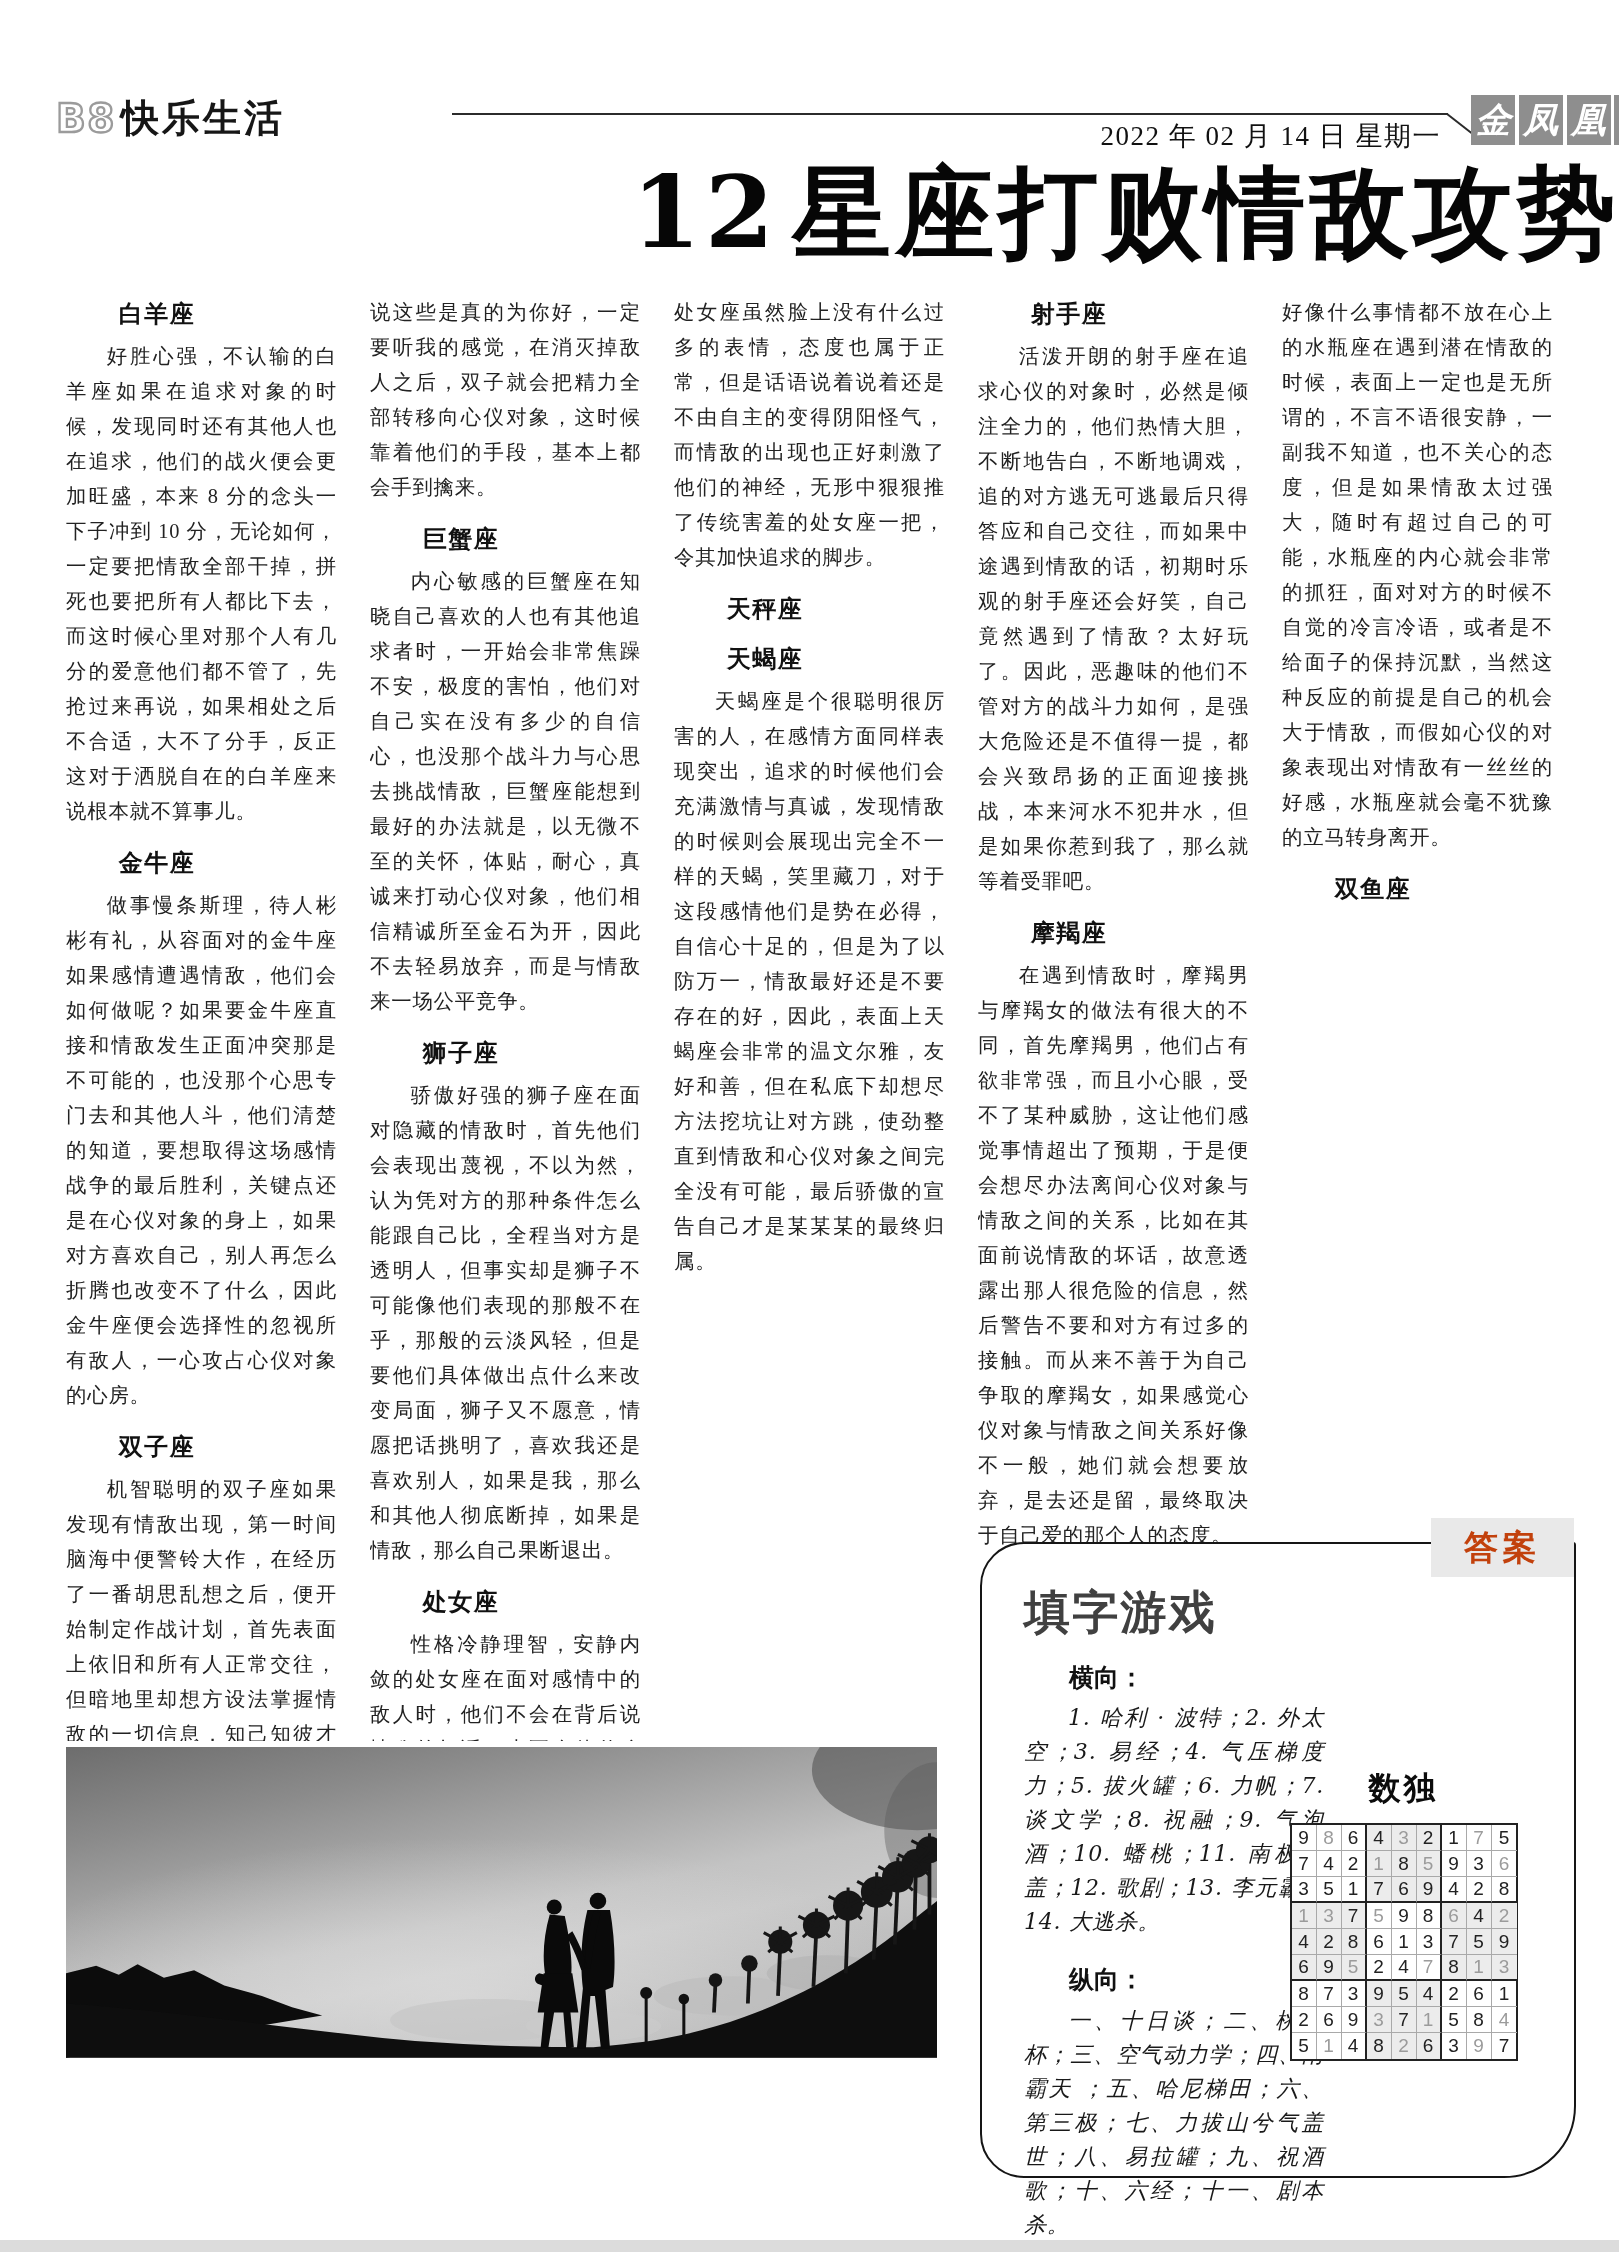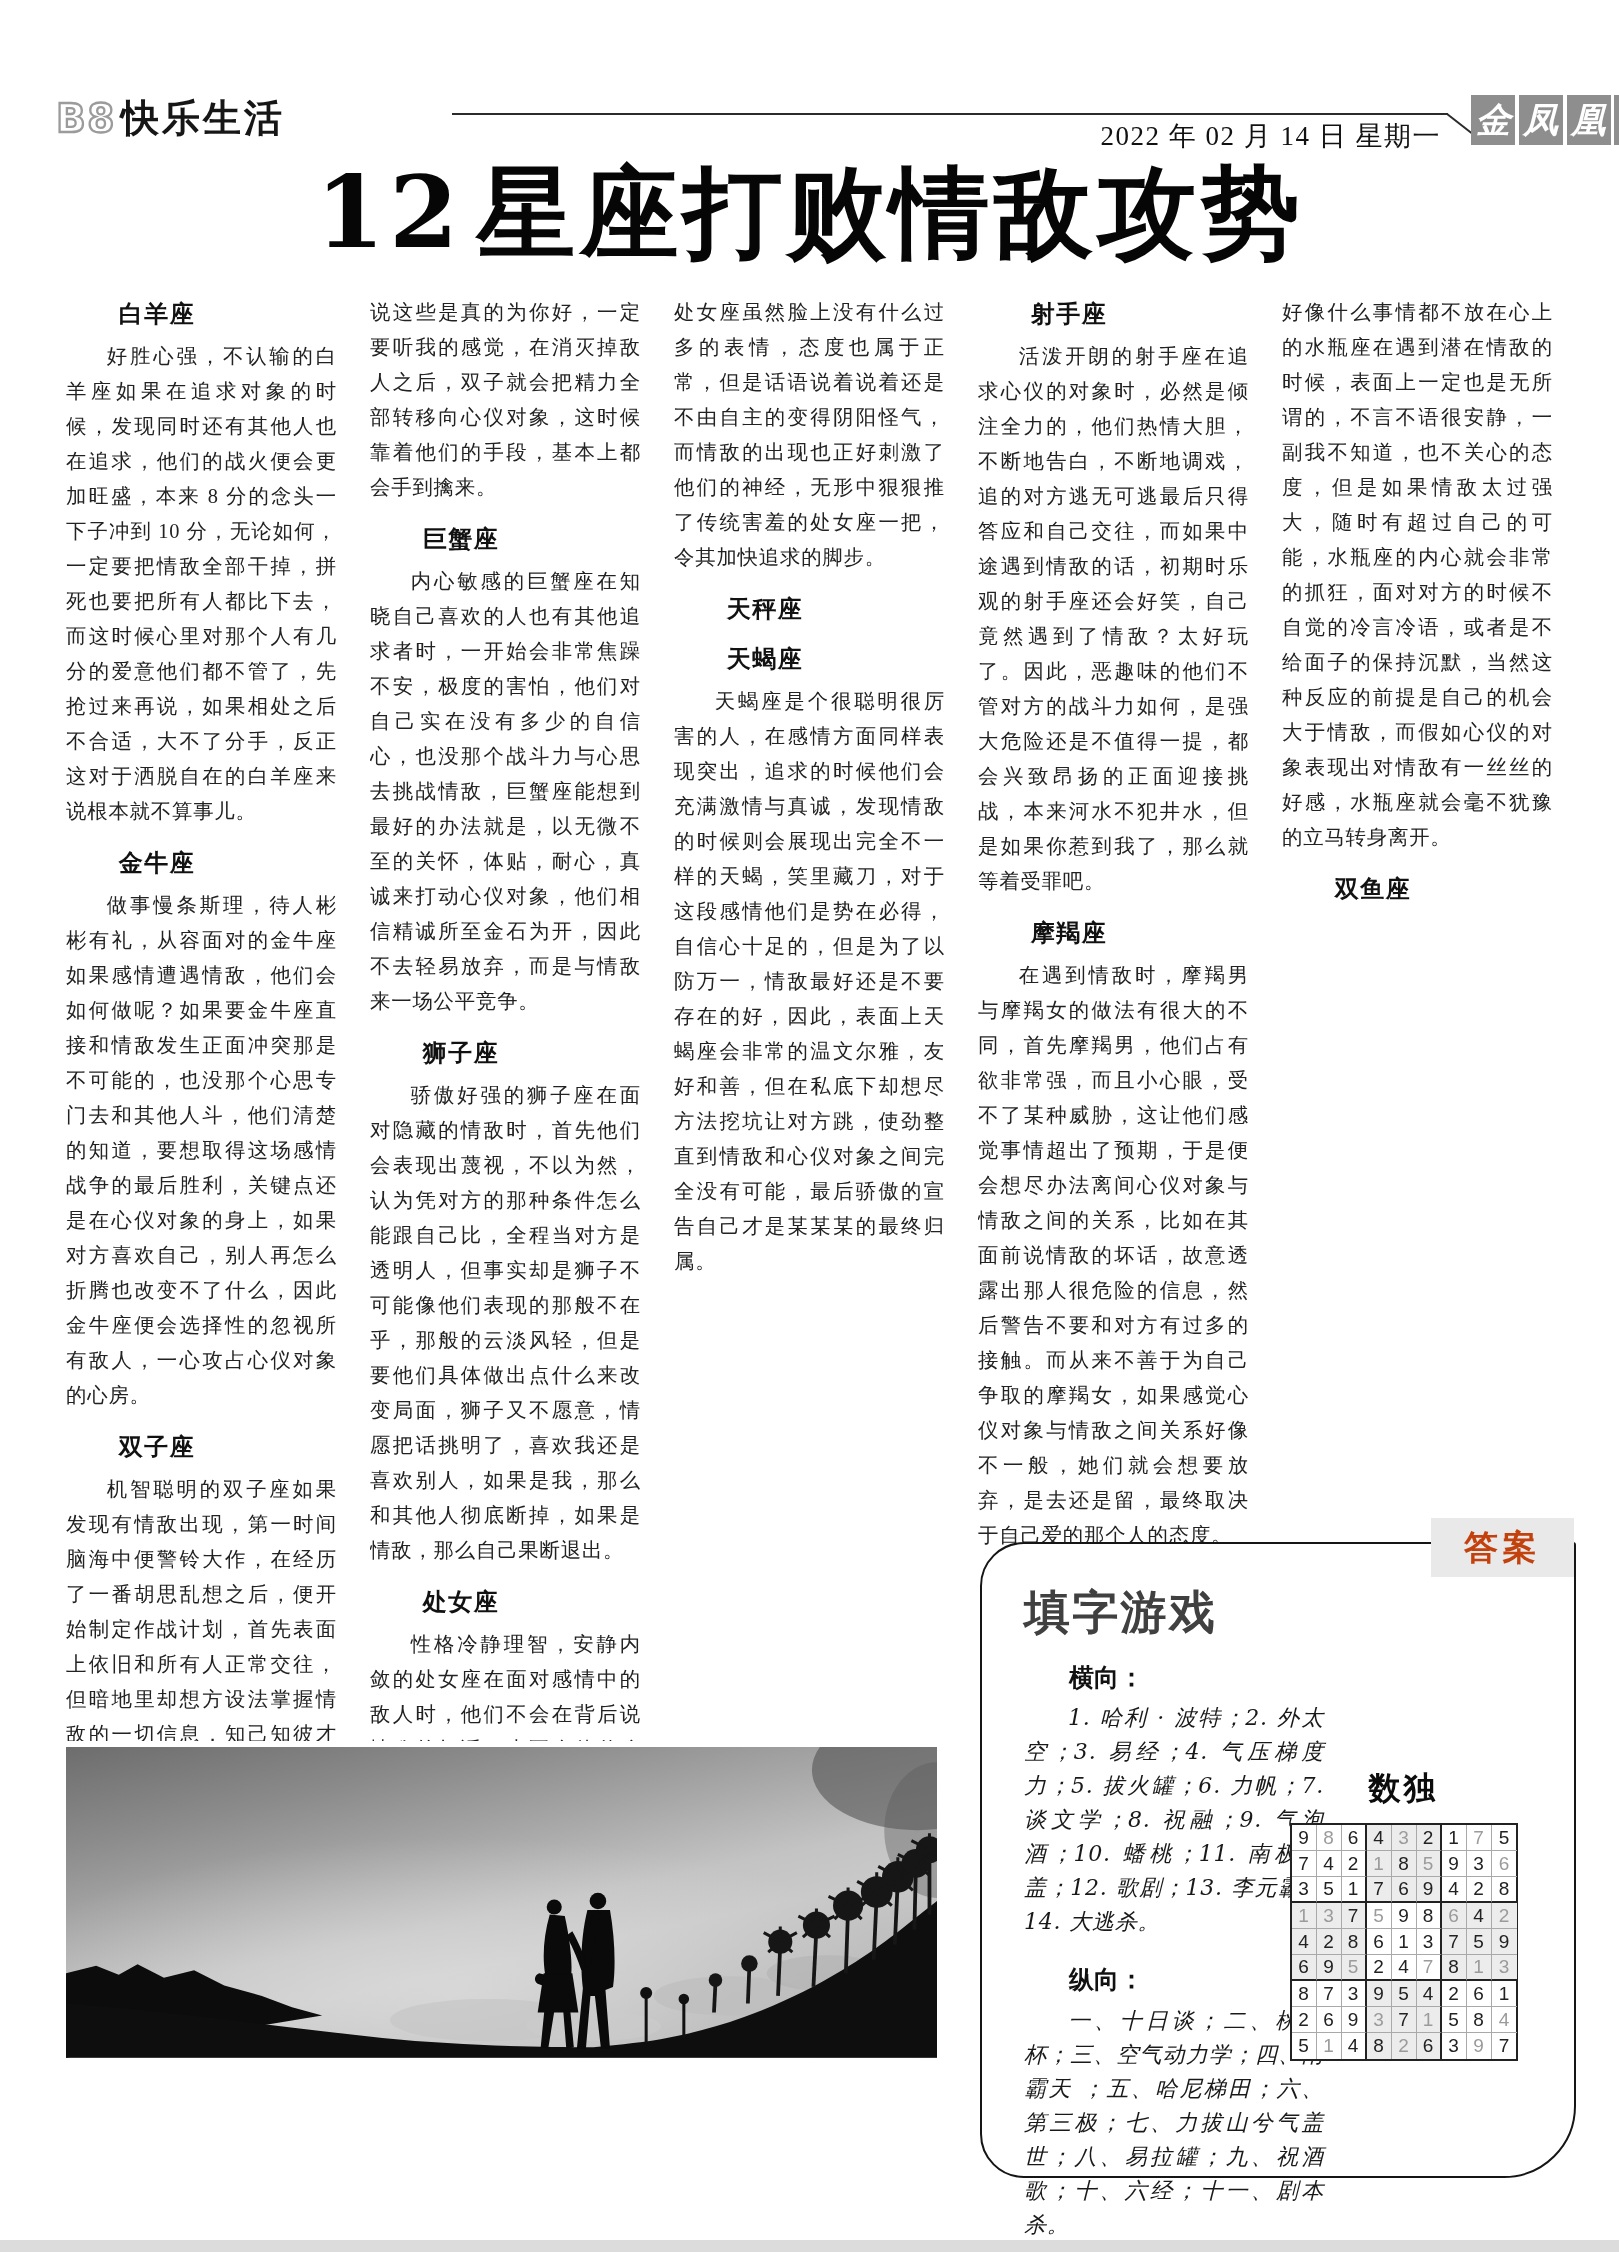--- a/index.html
+++ b/index.html
@@ -28,21 +28,21 @@
     font-size:27px;color:#111;letter-spacing:1.5px;
   }
   .masthead{position:absolute;left:1471px;top:95px;display:flex;gap:3.8px;}
   .masthead-char{
     width:44px;height:50px;background:#8e8e8e;color:#ffffff;
     font-family:"DejaVu Serif",serif;font-style:italic;font-weight:bold;
     font-size:35px;display:flex;align-items:center;justify-content:center;
   }
   
   .headline{
-    position:absolute;left:0;top:148px;width:1620px;text-align:center;
+    position:absolute;left:0;top:148px;width:1620px;text-align:right;
     font-family:"Liberation Serif",serif;font-weight:900;font-size:99px;color:#060606;
     letter-spacing:4.5px;white-space:nowrap;
   }
   .headline .num{font-family:"DejaVu Serif",serif;margin-right:13.6px;}
   
   .columns{
     position:absolute;left:66px;top:295px;width:1489px;height:1446px;
     display:flex;gap:33px;
   }
   .article-column{width:271px;flex:0 0 271px;height:100%;overflow:hidden;}

